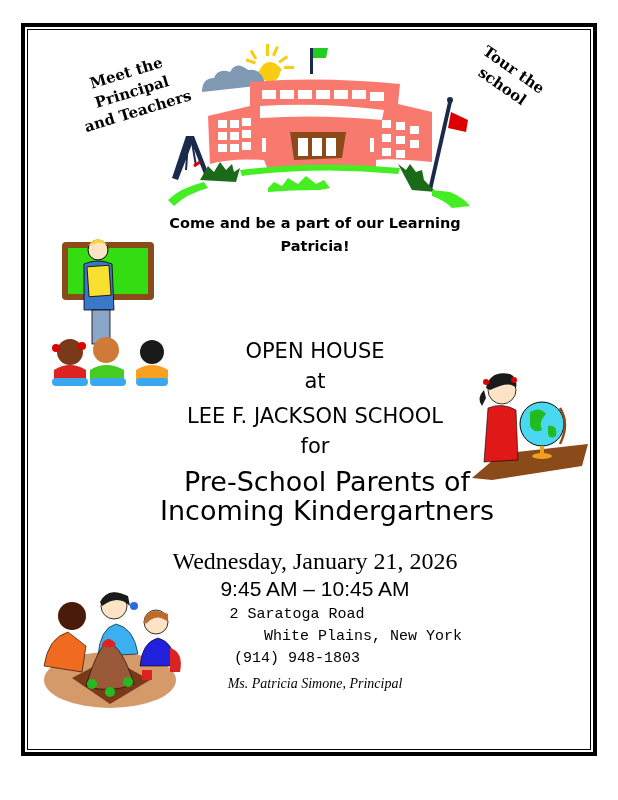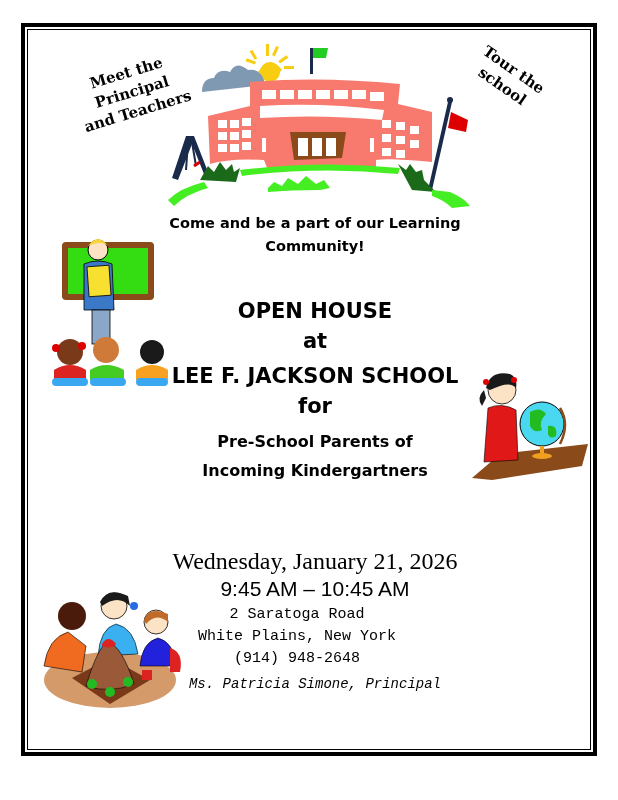--- a/index.html
+++ b/index.html
@@ -2,31 +2,31 @@
 <html><head>
 <meta charset="utf-8">
 <style>
   html, body { margin:0; padding:0; background:#ffffff; }
   body { width:618px; height:800px; position:relative; overflow:hidden; font-family:"DejaVu Sans", sans-serif; color:#000; }
   .border-outer { position:absolute; left:21px; top:23px; width:576px; height:733px; border:4px solid #000; box-sizing:border-box; }
   .border-inner { position:absolute; left:27px; top:29px; width:564px; height:721px; border:1px solid #000; box-sizing:border-box; }
   .abs { position:absolute; }
   .center { text-align:center; }
   .serif-bold { font-family:"DejaVu Serif", serif; font-weight:bold; }
-  .sans-bold { font-family:"DejaVu Sans", sans-serif; font-weight:bold; }
+  .sans-bold { font-family:"DejaVu Sans", sans-serif; font-weight:normal;margin-top:40px; }
   .rot-left { position:absolute; left:62px; top:62px; width:140px; font-size:15px; line-height:20px; text-align:center; transform:rotate(-17deg); transform-origin:center; }
   .rot-right { position:absolute; left:458px; top:58px; width:100px; font-size:15px; line-height:20px; text-align:center; transform:rotate(35deg); transform-origin:center; }
   .tagline { left:150px; top:212px; width:330px; font-family:"DejaVu Sans", sans-serif; font-weight:bold; font-size:14.5px; line-height:23px; }
   .title { left:120px; width:390px; font-size:21px; line-height:30px; }
-  .title2 { left:100px; width:430px; font-size:16px; line-height:29px; }
+  .title2 { left:112px; width:430px; font-size:27px; line-height:29px; }
   .note { left:100px; top:499px; width:430px; font-family:"Liberation Serif", serif; font-weight:bold; font-size:13px; line-height:16px; }
   .date { left:120px; top:547px; width:390px; font-family:"Liberation Serif", serif; font-size:24px; line-height:28px; }
   .time { left:120px; top:576px; width:390px; font-family:"Liberation Sans", sans-serif; font-size:21px; line-height:26px; }
   .addr { left:132px; width:330px; font-family:Liberation Mono, monospace; font-size:15px; line-height:22px; }
-  .principal { left:150px; top:675px; width:330px; font-family:Liberation Mono, monospace; font-style:italic; font-size:14px; line-height:18px; }
+  .principal { left:150px; top:675px; width:330px; font-family:Liberation Serif, serif; font-style:italic; font-size:14px; line-height:18px; }
   svg { position:absolute; }
 </style>
 </head>
 <body>
 
 <div class="border-outer"></div>
 <div class="border-inner"></div>
 
 <div class="rot-left serif-bold">
   <div>Meet the</div>
@@ -118,21 +118,21 @@
   <g>
     <path d="M8 160 Q20 148 44 142 L48 148 Q26 154 14 166 Z" fill="#44ee22"></path>
     <path d="M80 130 Q160 120 240 128 L238 134 Q160 126 82 136 Z" fill="#44ee22"></path>
     <path d="M108 148 L114 142 L122 146 L128 138 L138 144 L146 136 L156 144 L164 140 L170 148 L160 150 Q130 150 108 152 Z" fill="#44ee22"></path>
     <path d="M272 150 L290 152 Q304 158 310 166 L292 168 Q284 160 272 156 Z" fill="#44ee22"></path>
   </g>
 </svg>
 
 <div class="abs center tagline">
   <div>Come and be a part of our Learning</div>
-  <div>Community!</div>
+  <div>Patricia!</div>
 </div>
 
 <svg style="left:40px;top:230px;" width="130" height="160" viewBox="0 0 130 160">
   <rect x="22" y="12" width="92" height="58" rx="4" fill="#8a4a1a"></rect>
   <rect x="28" y="18" width="80" height="46" fill="#33dd11"></rect>
 
   <circle cx="58" cy="20" r="10" fill="#fde3c6" stroke="#000" stroke-width="1"></circle>
   <path d="M48 16 Q58 2 68 16 Q62 10 48 16 Z" fill="#f8d440"></path>
   <path d="M44 34 Q58 28 72 34 L74 80 L44 80 Z" fill="#3b78c8" stroke="#000" stroke-width="0.8"></path>
   <rect x="48" y="36" width="22" height="30" fill="#f8e030" stroke="#000" stroke-width="0.8" transform="rotate(-4 59 51)"></rect>
@@ -178,22 +178,22 @@
   <ellipse cx="72" cy="88" rx="10" ry="3" fill="#f0a020"></ellipse>
 </svg>
 
 <div class="abs center note">
 </div>
 
 <div class="abs center date">Wednesday, January 21, 2026</div>
 <div class="abs center time">9:45 AM – 10:45 AM</div>
 
 <div class="abs center addr" style="top:604px;">2 Saratoga Road</div>
-<div class="abs center addr" style="top:626px;">White Plains, New York</div>
-<div class="abs center addr" style="top:648px;">(914) 948-2648</div>
+<div class="abs center addr" style="top:626px;text-align:right;">White Plains, New York</div>
+<div class="abs center addr" style="top:648px;">(914) 948-1803</div>
 <div class="abs center principal">Ms. Patricia Simone, Principal</div>
 
 <svg style="left:38px;top:576px;" width="150" height="140" viewBox="0 0 150 140">
   <ellipse cx="72" cy="104" rx="66" ry="28" fill="#d49a6a"></ellipse>
 
   <circle cx="34" cy="40" r="14" fill="#4a1a0a"></circle>
   <path d="M6 90 Q10 62 30 56 L48 70 L44 96 Z" fill="#f06a20" stroke="#000" stroke-width="0.6"></path>
 
   <circle cx="76" cy="30" r="13" fill="#fde3c6" stroke="#000" stroke-width="0.8"></circle>
   <path d="M62 26 Q70 10 90 20 L92 30 Q80 18 64 30 Z" fill="#1a1a1a"></path>

